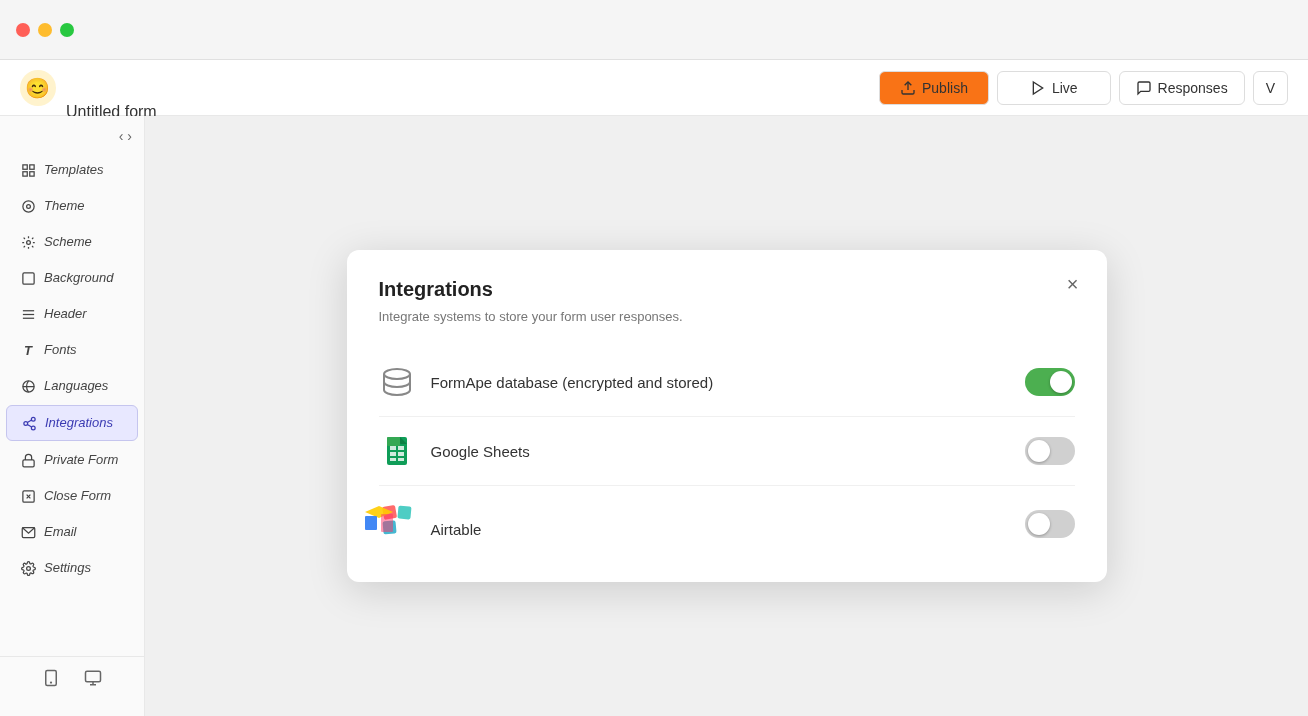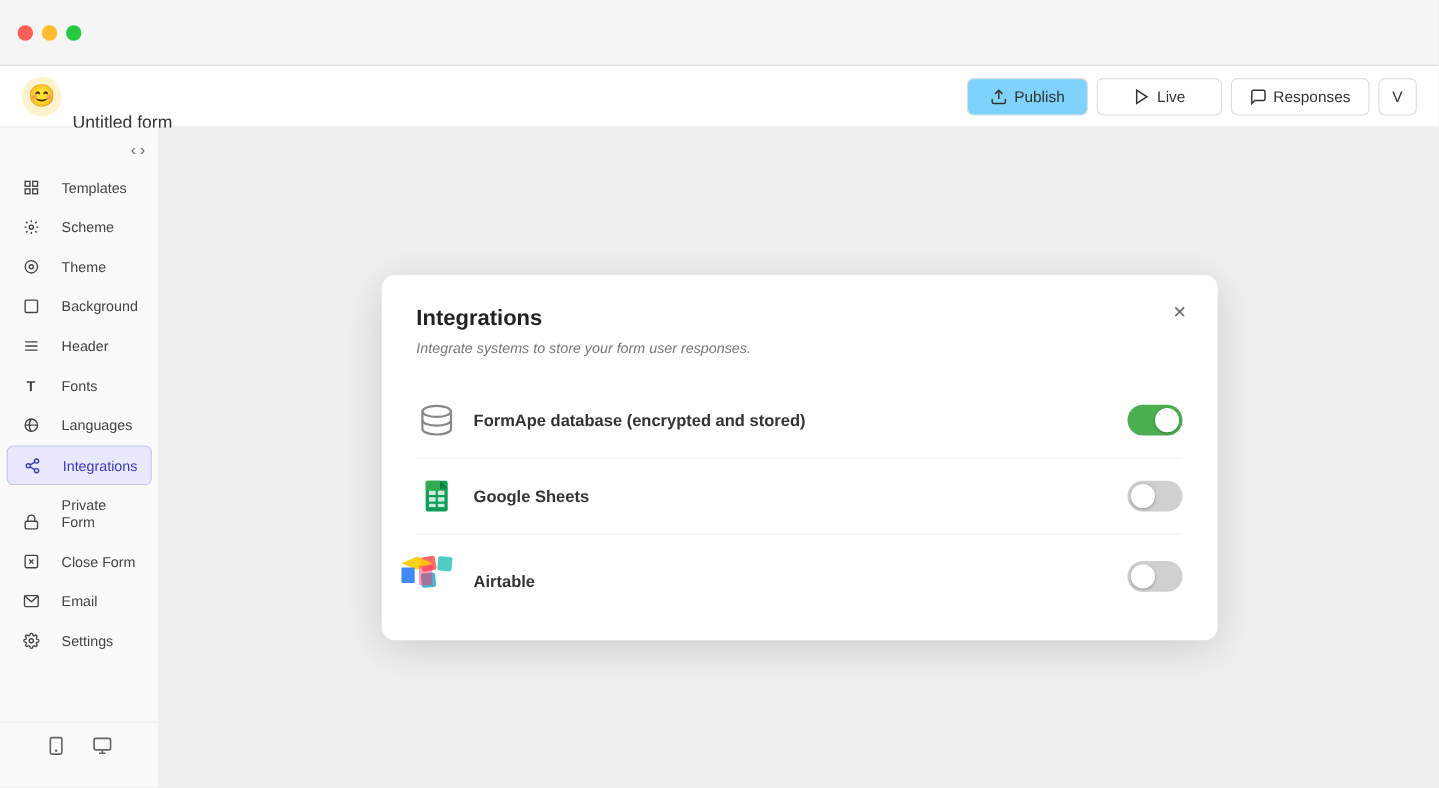--- a/index.html
+++ b/index.html
@@ -63,21 +63,21 @@
     .header-actions {
       display: flex;
       align-items: center;
       gap: 8px;
     }
     .btn-publish {
       display: flex;
       align-items: center;
       gap: 6px;
       padding: 8px 20px;
-      background: #7dd3fc;
+      background: #f97316;
       border: 1px solid #ddd;
       border-radius: 6px;
       cursor: pointer;
       font-size: 14px;
       color: #333;
     }
     .btn-live {
       display: flex;
       align-items: center;
       gap: 6px;
@@ -133,28 +133,29 @@
     }
     .collapse-btn {
       background: none;
       border: none;
       cursor: pointer;
       color: #666;
       font-size: 14px;
     }
     .sidebar-item {
       display: flex;
-      align-items: flex-end;
-      gap: 20px;
+      align-items: flex-start;
+      gap: 8px;
       padding: 9px 14px;
       cursor: pointer;
       font-size: 13px;
       color: #444;
       border-radius: 6px;
       margin: 1px 6px;
+      font-style: italic;
     }
     .sidebar-item.active {
       background: #e8e8ff;
       color: #3b3bb3;
       border: 1px solid #c5c5ee;
     }
     .sidebar-item .icon {
       width: 16px;
       height: 16px;
       display: flex;
@@ -227,21 +228,20 @@
       height: 28px;
       display: flex;
       align-items: center;
       justify-content: center;
       border-radius: 4px;
     }
     .modal-subtitle {
       font-size: 13px;
       color: #777;
       margin-bottom: 24px;
-      font-style: italic;
     }
     .integration-row {
       display: flex;
       align-items: center;
       padding: 16px 0;
       border-bottom: 1px solid #f0f0f0;
     }
     .integration-row:last-child {
       border-bottom: none;
       align-items: flex-end;
@@ -252,21 +252,20 @@
       margin-right: 16px;
       display: flex;
       align-items: center;
       justify-content: center;
       flex-shrink: 0;
     }
     .integration-name {
       flex: 1;
       font-size: 15px;
       color: #333;
-      font-weight: bold;
     }
 
     
     .toggle {
       position: relative;
       width: 50px;
       height: 28px;
       cursor: pointer;
     }
     .toggle input {
@@ -359,35 +358,35 @@
             <rect x="3" y="14" width="7" height="7"></rect>
             <rect x="14" y="14" width="7" height="7"></rect>
           </svg>
       </span>
       <span>Templates</span>
     </div>
 
     <div class="sidebar-item">
       <span class="icon">
         <svg width="15" height="15" viewBox="0 0 24 24" fill="none" stroke="currentColor" stroke-width="2">
+            <circle cx="12" cy="12" r="9"></circle>
+            <circle cx="12" cy="12" r="3"></circle>
+          </svg>
+      </span>
+      <span>Theme</span>
+    </div>
+
+    <div class="sidebar-item">
+      <span class="icon">
+        <svg width="15" height="15" viewBox="0 0 24 24" fill="none" stroke="currentColor" stroke-width="2">
             <circle cx="12" cy="12" r="3"></circle>
             <path d="M12 2v3M12 19v3M4.22 4.22l2.12 2.12M17.66 17.66l2.12 2.12M2 12h3M19 12h3M4.22 19.78l2.12-2.12M17.66 6.34l2.12-2.12"></path>
           </svg>
       </span>
       <span>Scheme</span>
-    </div>
-
-    <div class="sidebar-item">
-      <span class="icon">
-        <svg width="15" height="15" viewBox="0 0 24 24" fill="none" stroke="currentColor" stroke-width="2">
-            <circle cx="12" cy="12" r="9"></circle>
-            <circle cx="12" cy="12" r="3"></circle>
-          </svg>
-      </span>
-      <span>Theme</span>
     </div>
 
     <div class="sidebar-item">
       <span class="icon">
         <svg width="15" height="15" viewBox="0 0 24 24" fill="none" stroke="currentColor" stroke-width="2">
             <rect x="3" y="3" width="18" height="18" rx="2"></rect>
           </svg>
       </span>
       <span>Background</span>
     </div>

